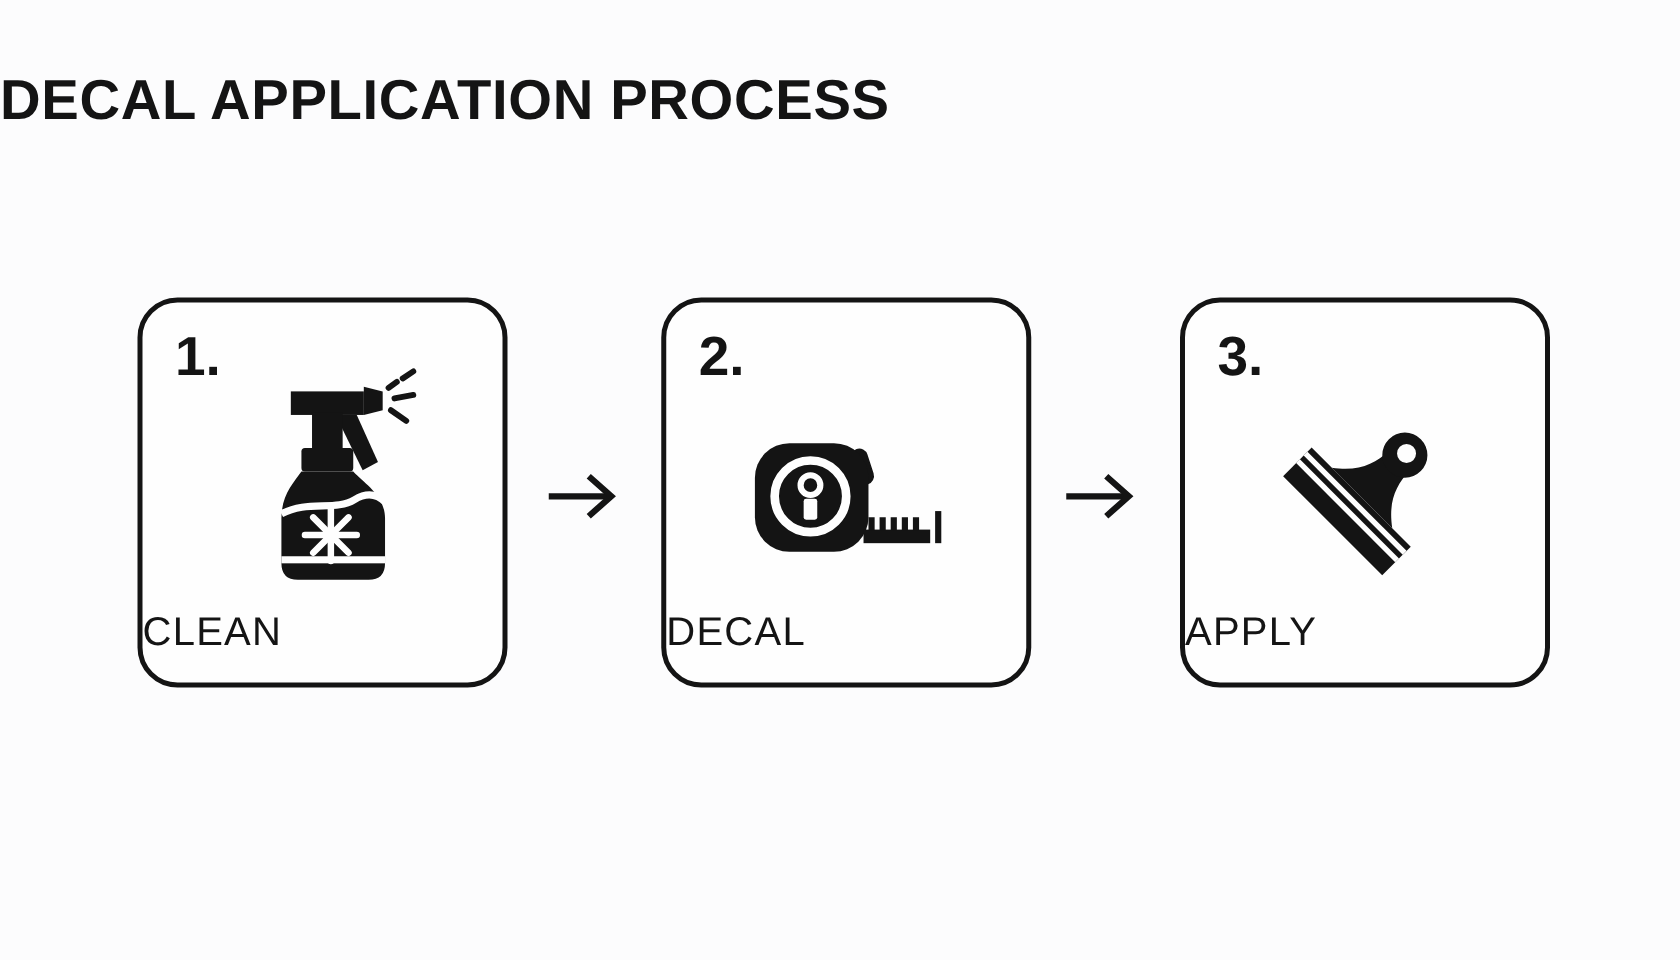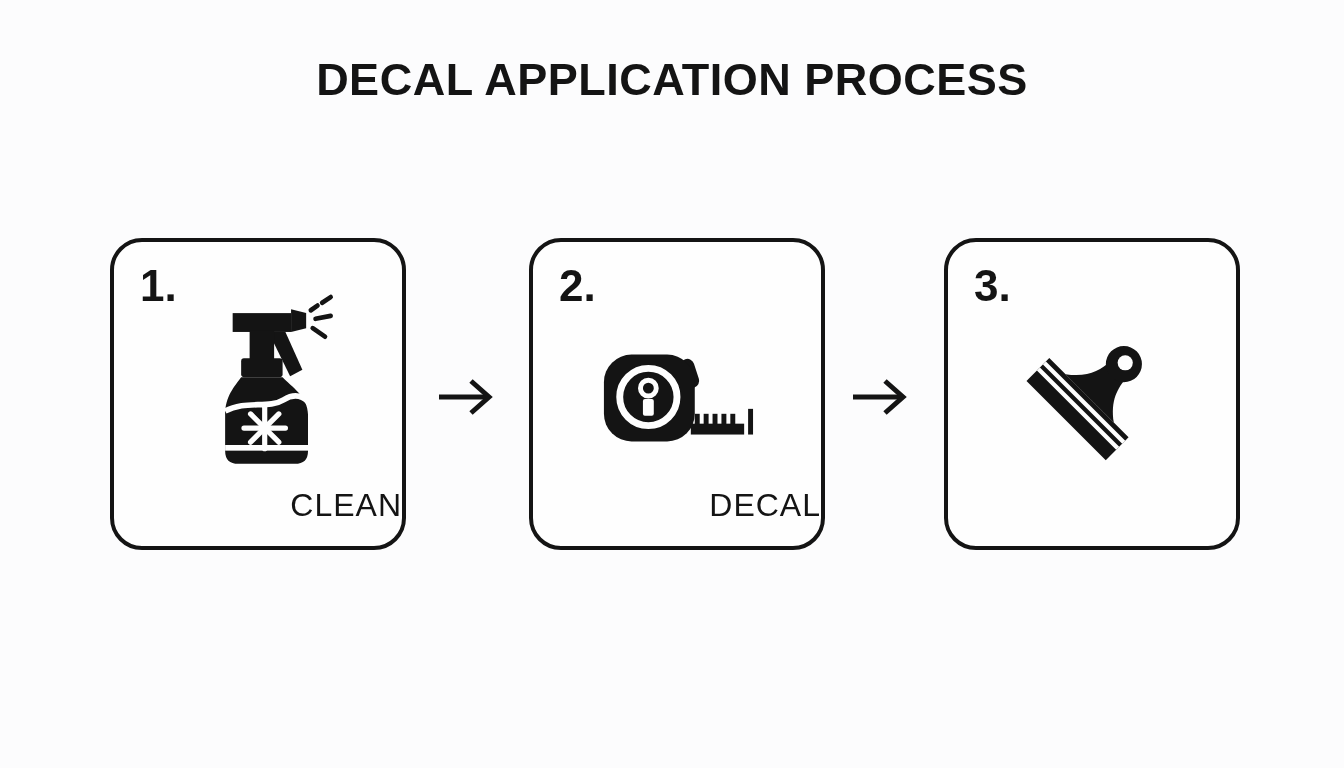--- a/index.html
+++ b/index.html
@@ -11,39 +11,39 @@
   *{box-sizing:border-box;}
   html,body{margin:0;padding:0;}
   body{
     width:1344px;height:768px;position:relative;overflow:hidden;
     background:var(--background);
     color:var(--ink);
     font-family:"Liberation Sans", sans-serif;
   }
   .title{
     position:absolute;top:54px;left:0;width:1344px;
-    text-align:center;font-size:45px;font-weight:700;letter-spacing:0.5px;
+    text-align:left;font-size:45px;font-weight:700;letter-spacing:0.5px;
     color:var(--ink);
   }
   .card{
     position:absolute;top:238px;width:296px;height:312px;
     background:var(--card);
     border:4px solid var(--border);
     border-radius:32px;
   }
   .card-1{left:110px;}
   .card-2{left:529px;}
   .card-3{left:944px;}
   .step-num{
     position:absolute;top:22px;left:26px;
     font-size:44px;font-weight:700;line-height:1;
   }
   .step-label{
     position:absolute;bottom:22px;left:0;width:100%;
-    text-align:right;font-size:32px;font-weight:400;letter-spacing:1px;
+    text-align:left;font-size:32px;font-weight:400;letter-spacing:1px;
   }
   .icon{
     position:absolute;transform:translate(-50%,-50%);
     color:var(--ink);line-height:0;
   }
   .icon-clean{left:162px;top:138px;}
   .icon-align{left:144px;top:156px;}
   .icon-apply{left:147px;top:151px;}
   .arrow{
     position:absolute;top:376px;width:62px;height:42px;
@@ -138,13 +138,14 @@
           <rect x="20" y="88" width="118" height="34"></rect>
           <path d="M44,88 C63,74 67,60 68,44 L92,44 C93,60 97,74 116,88 Z"></path>
           <circle cx="80" cy="37" r="19"></circle>
         </g>
         <circle cx="80" cy="35" r="8" fill="var(--card)"></circle>
         <rect x="20" y="93" width="118" height="4.5" fill="var(--card)"></rect>
         <rect x="20" y="102" width="118" height="4.5" fill="var(--card)"></rect>
       </g>
     </svg>
   </span>
+  <div class="step-label">APPLY</div>
 </div>
 
 </body></html>

